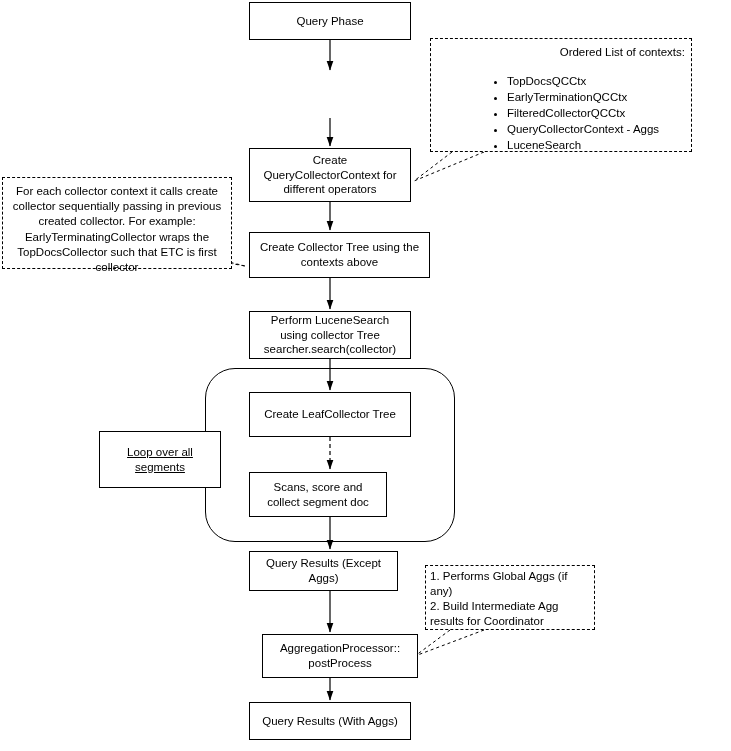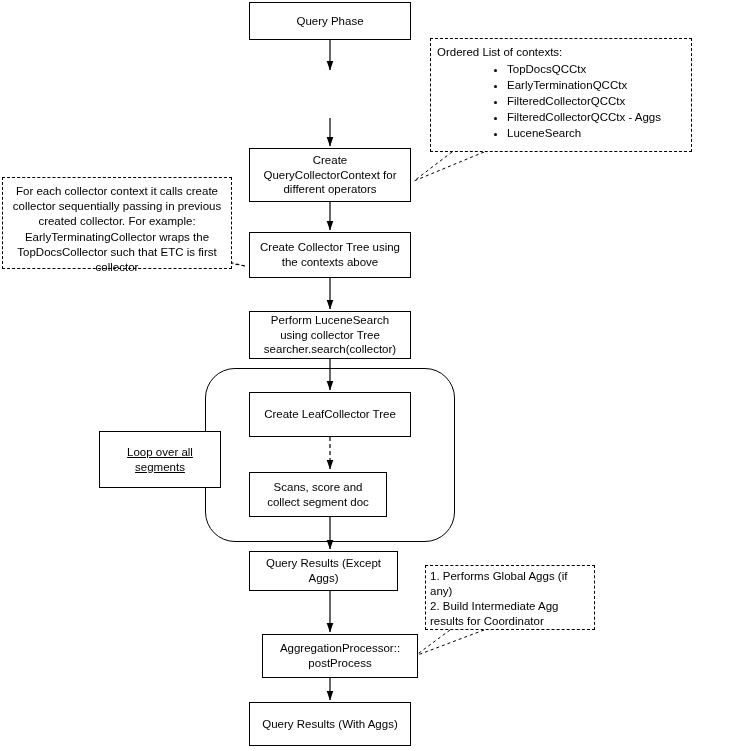--- a/index.html
+++ b/index.html
@@ -55,22 +55,22 @@
   .callout {
     position: absolute;
     box-sizing: border-box;
     background: #ffffff;
     border: 1px dashed #000000;
     font-size: 11.5px;
     line-height: 1.3;
     padding: 4px 6px;
   }
   .callout-title {
-    text-align: left;
-    margin: 2px 0 2px 0;
+    text-align: right;
+    margin: 2px 0 14px 0;
   }
   .callout-list {
     margin: 0;
     padding: 0 0 0 70px;
     display: flex;
     flex-direction: column;
     gap: 1px;
     list-style: disc outside;
   }
   .note-centered {
@@ -120,43 +120,43 @@
     </g>
   </svg>
 
   <div class="loop-container" style="left:205px; top:368px; width:250px; height:174px"></div>
 
   <div class="node" style="left:249px; top:2px;   width:162px; height:38px">Query Phase</div>
 
 
   <div class="node" style="left:249px; top:148px; width:162px; height:54px">Create QueryCollectorContext for different operators</div>
 
-  <div class="node" style="left:249px; top:232px; width:162px; height:46px">Create Collector Tree using the contexts above</div>
+  <div class="node" style="left:249px; top:232px; width:181px; height:46px">Create Collector Tree using the contexts above</div>
 
   <div class="node" style="left:249px; top:311px; width:162px; height:48px">Perform LuceneSearch using collector Tree searcher.search(collector)</div>
 
   <div class="node" style="left:249px; top:392px; width:162px; height:45px">Create LeafCollector Tree</div>
 
   <div class="node" style="left:249px; top:472px; width:138px; height:45px">Scans, score and collect segment doc</div>
 
   <div class="node loop-note" style="left:99px; top:431px; width:122px; height:57px">Loop over all segments</div>
 
   <div class="node" style="left:249px; top:551px; width:149px; height:40px">Query Results (Except Aggs)</div>
 
   <div class="node" style="left:262px; top:634px; width:156px; height:44px">AggregationProcessor:: postProcess</div>
 
-  <div class="node" style="left:249px; top:702px; width:162px; height:44px">Query Results (With Aggs)</div>
+  <div class="node" style="left:249px; top:702px; width:162px; height:38px">Query Results (With Aggs)</div>
 
   <div class="callout" style="left:430px; top:38px; width:262px; height:114px">
     <div class="callout-title">Ordered List of contexts:</div>
     <ul class="callout-list">
       <li>TopDocsQCCtx</li>
       <li>EarlyTerminationQCCtx</li>
       <li>FilteredCollectorQCCtx</li>
-      <li>FilteredCollectorQCCtx - Aggs</li>
+      <li>QueryCollectorContext - Aggs</li>
       <li>LuceneSearch</li>
     </ul>
   </div>
 
   <div class="callout note-centered" style="left:2px; top:143px; width:230px; height:92px">For each collector context it calls create collector sequentially passing in previous created collector. For example: EarlyTerminatingCollector wraps the TopDocsCollector such that ETC is first collector</div>
 
   <div class="callout note-agg" style="left:425px; top:565px; width:170px; height:65px">
     <div>1. Performs Global Aggs (if any)</div>
     <div>2. Build Intermediate Agg results for Coordinator</div>
   </div>

